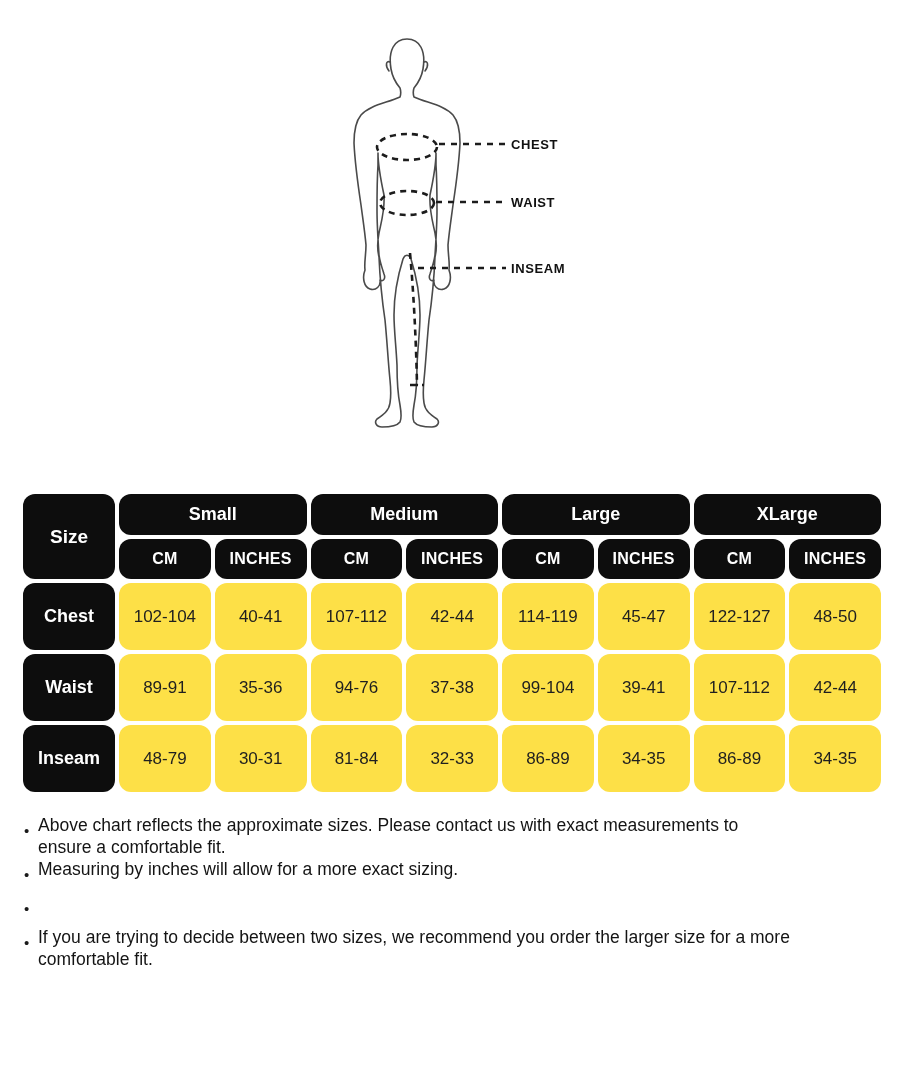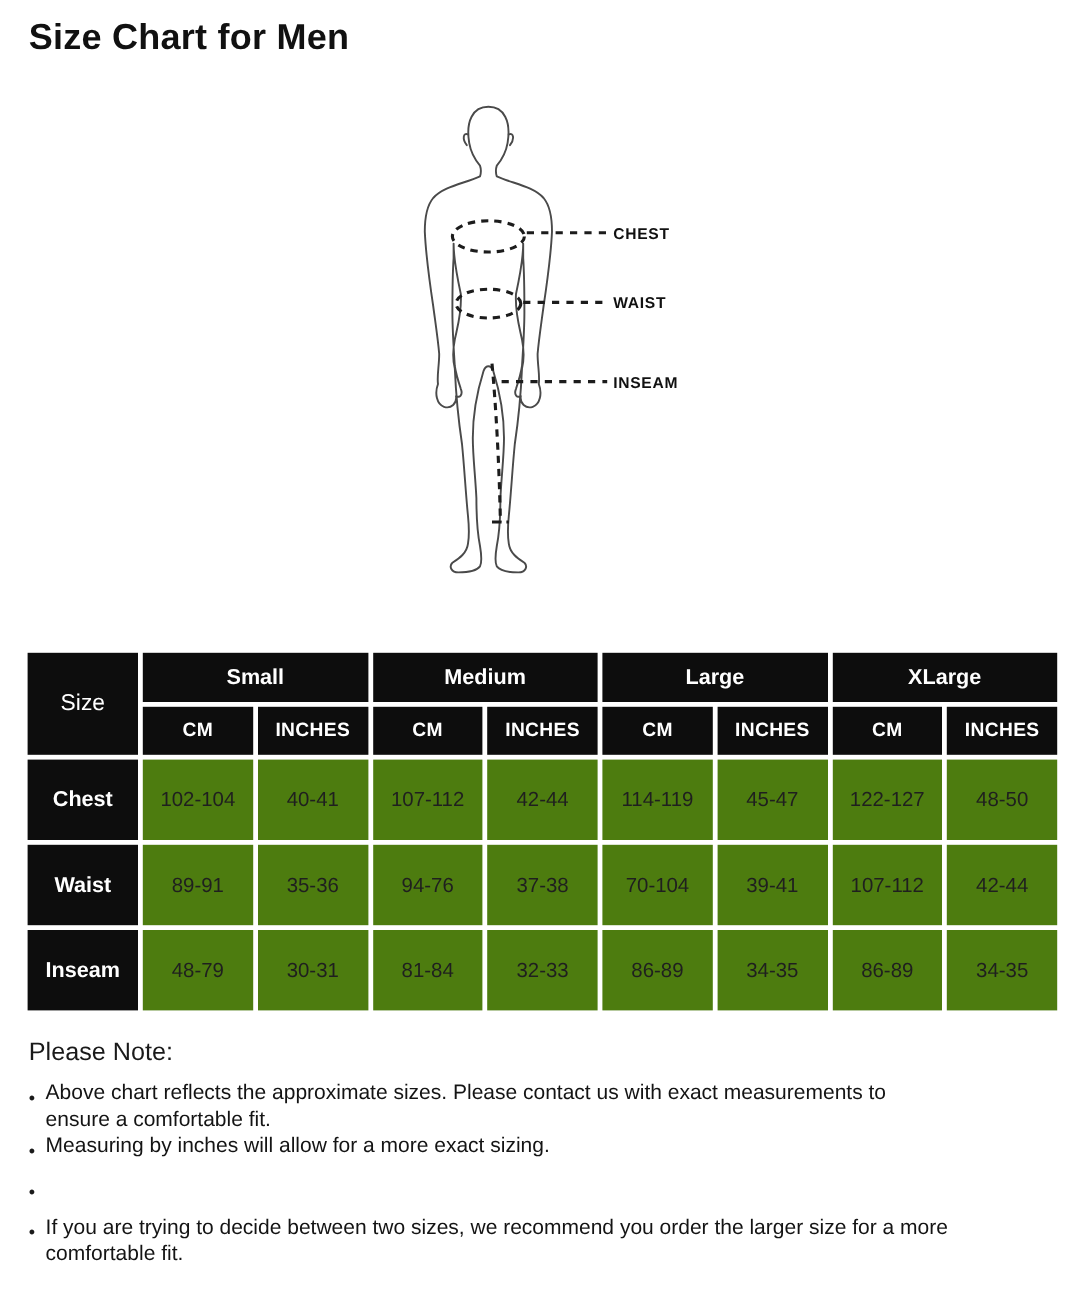--- a/index.html
+++ b/index.html
@@ -42,38 +42,39 @@
     table-layout: fixed;
     margin: 3px 0 0 19px;
     width: 866px;
   }
   table.size-chart col.c-label { width: 92px; }
   table.size-chart th, table.size-chart td {
     text-align: center;
     vertical-align: middle;
     padding: 0;
     overflow: hidden;
+    border-radius: 12px;
   }
   th.hdr {
     background: #0d0d0d;
     color: #ffffff;
     font-weight: bold;
   }
   th.group { height: 41px; font-size: 18px; }
   th.unit  { height: 40px; font-size: 16px; letter-spacing: 0.3px; }
-  th.corner { background: #0d0d0d; color: #ffffff; font-size: 19px; font-weight: normal; }
+  th.corner { background: #0d0d0d; color: #ffffff; font-size: 19px; font-weight: bold; }
   th.rowlabel {
     background: #0d0d0d;
     color: #ffffff;
     font-size: 18px;
     font-weight: bold;
     height: 67px;
   }
   td.val {
-    background: #4d7c0f;
+    background: #fde047;
     color: #1f1f1f;
     font-size: 17px;
     height: 67px;
   }
 
   .notes { margin: 18px 0 0 24px; }
   .notes-heading {
     font-size: 21px;
     line-height: 26px;
     color: #1a1a1a;
@@ -97,21 +98,20 @@
     line-height: 22px;
     white-space: pre-line;
     color: #141414;
   }
 </style>
 </head>
 <body>
 
 <div class="page">
 
-  <h1 class="title">Size Chart for Men</h1>
 
   <div class="diagram-wrap">
     <svg class="diagram" width="260" height="417" viewBox="0 0 260 417" xmlns="http://www.w3.org/2000/svg">
 
       <g fill="none" stroke="#4a4a4a" stroke-width="1.6" stroke-linecap="round" stroke-linejoin="round">
         <path d="M 75 4
                  C 88 4, 94 16, 91 34
                  C 90 40, 87 47, 82 53
                  C 81 56, 81 59, 82 62
                  C 95 68, 112 70, 121 80
@@ -230,41 +230,40 @@
         <td class="val">45-47</td>
         <td class="val">122-127</td>
         <td class="val">48-50</td>
       </tr>
       <tr>
         <th class="rowlabel">Waist</th>
         <td class="val">89-91</td>
         <td class="val">35-36</td>
         <td class="val">94-76</td>
         <td class="val">37-38</td>
-        <td class="val">70-104</td>
+        <td class="val">99-104</td>
         <td class="val">39-41</td>
         <td class="val">107-112</td>
         <td class="val">42-44</td>
       </tr>
       <tr>
         <th class="rowlabel">Inseam</th>
         <td class="val">48-79</td>
         <td class="val">30-31</td>
         <td class="val">81-84</td>
         <td class="val">32-33</td>
         <td class="val">86-89</td>
         <td class="val">34-35</td>
         <td class="val">86-89</td>
         <td class="val">34-35</td>
       </tr>
     </tbody>
   </table>
 
   <div class="notes">
-    <div class="notes-heading">Please Note:</div>
     <div class="note">
       <span class="bullet">•</span>
       <span class="note-text">Above chart reflects the approximate sizes. Please contact us with exact measurements to
 ensure a comfortable fit.</span>
     </div>
     <div class="note">
       <span class="bullet">•</span>
       <span class="note-text">Measuring by inches will allow for a more exact sizing.</span>
     </div>
     <div class="note">

